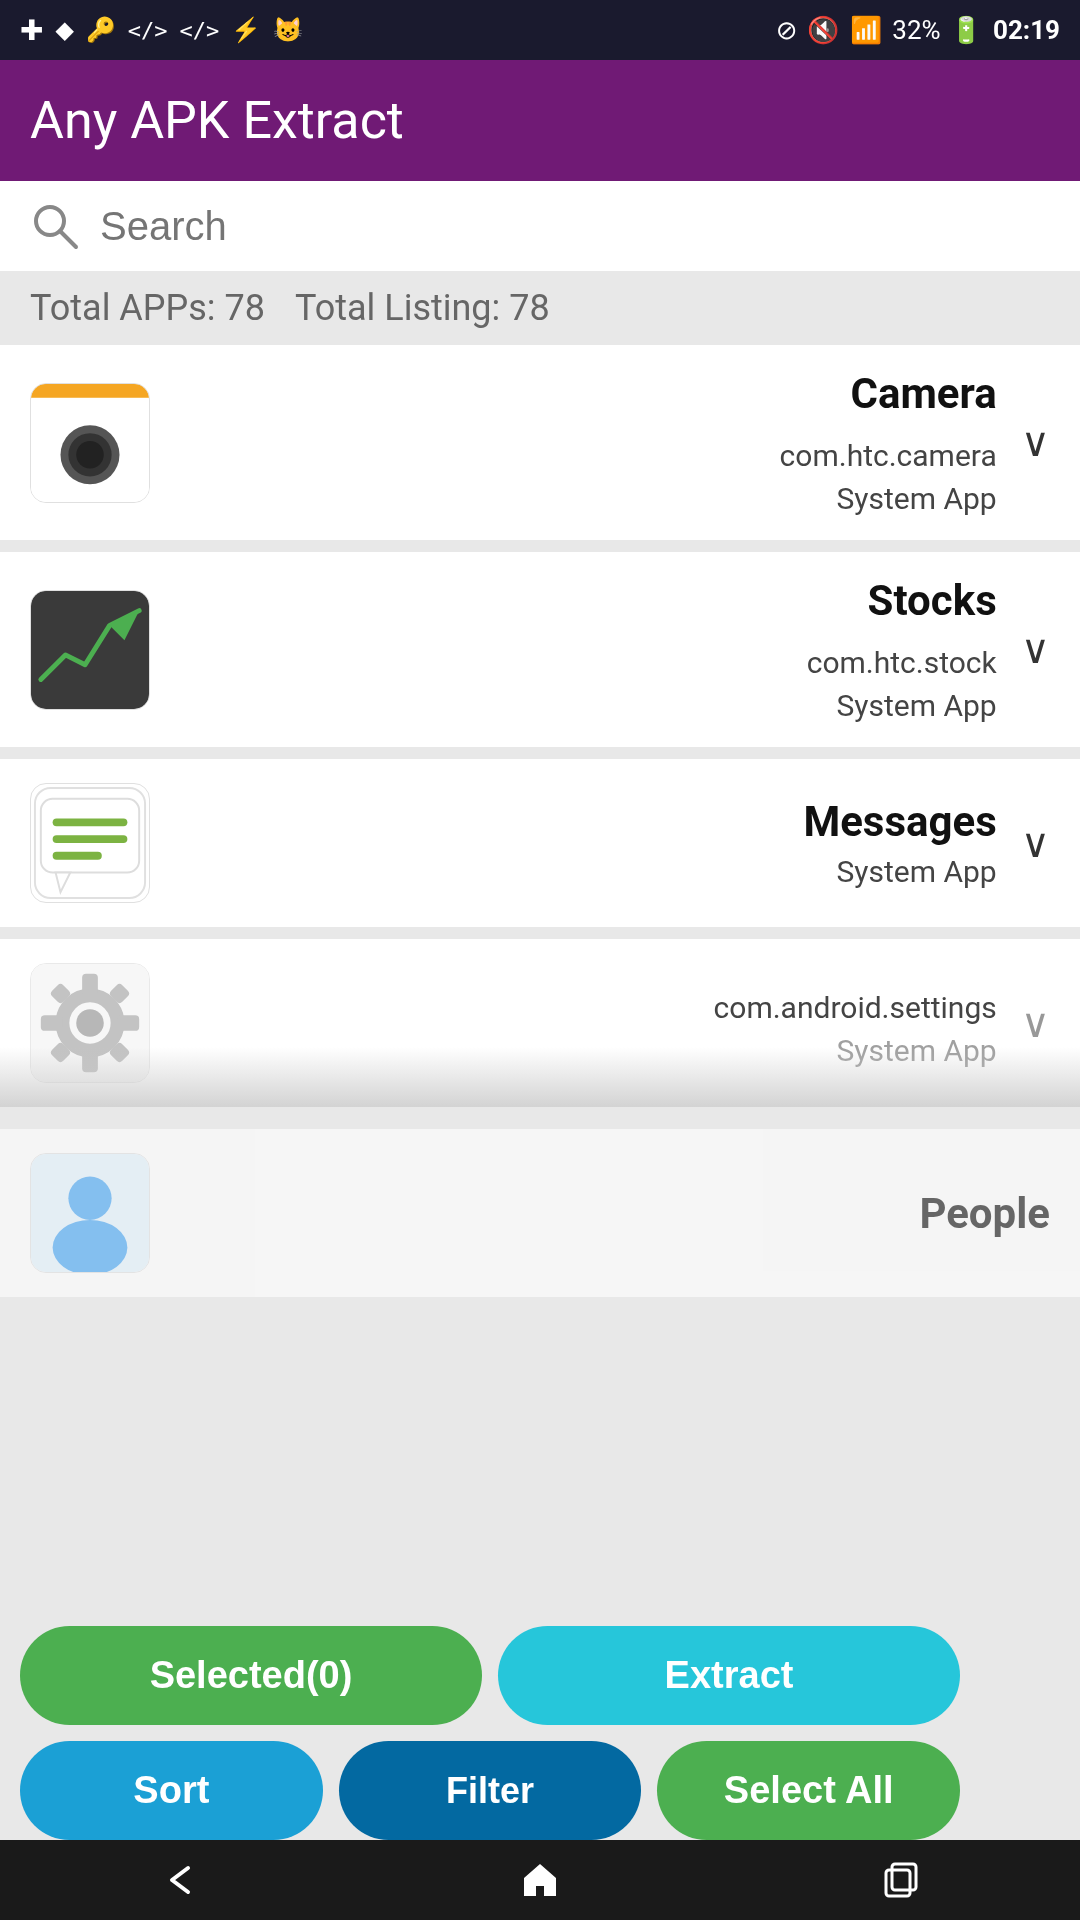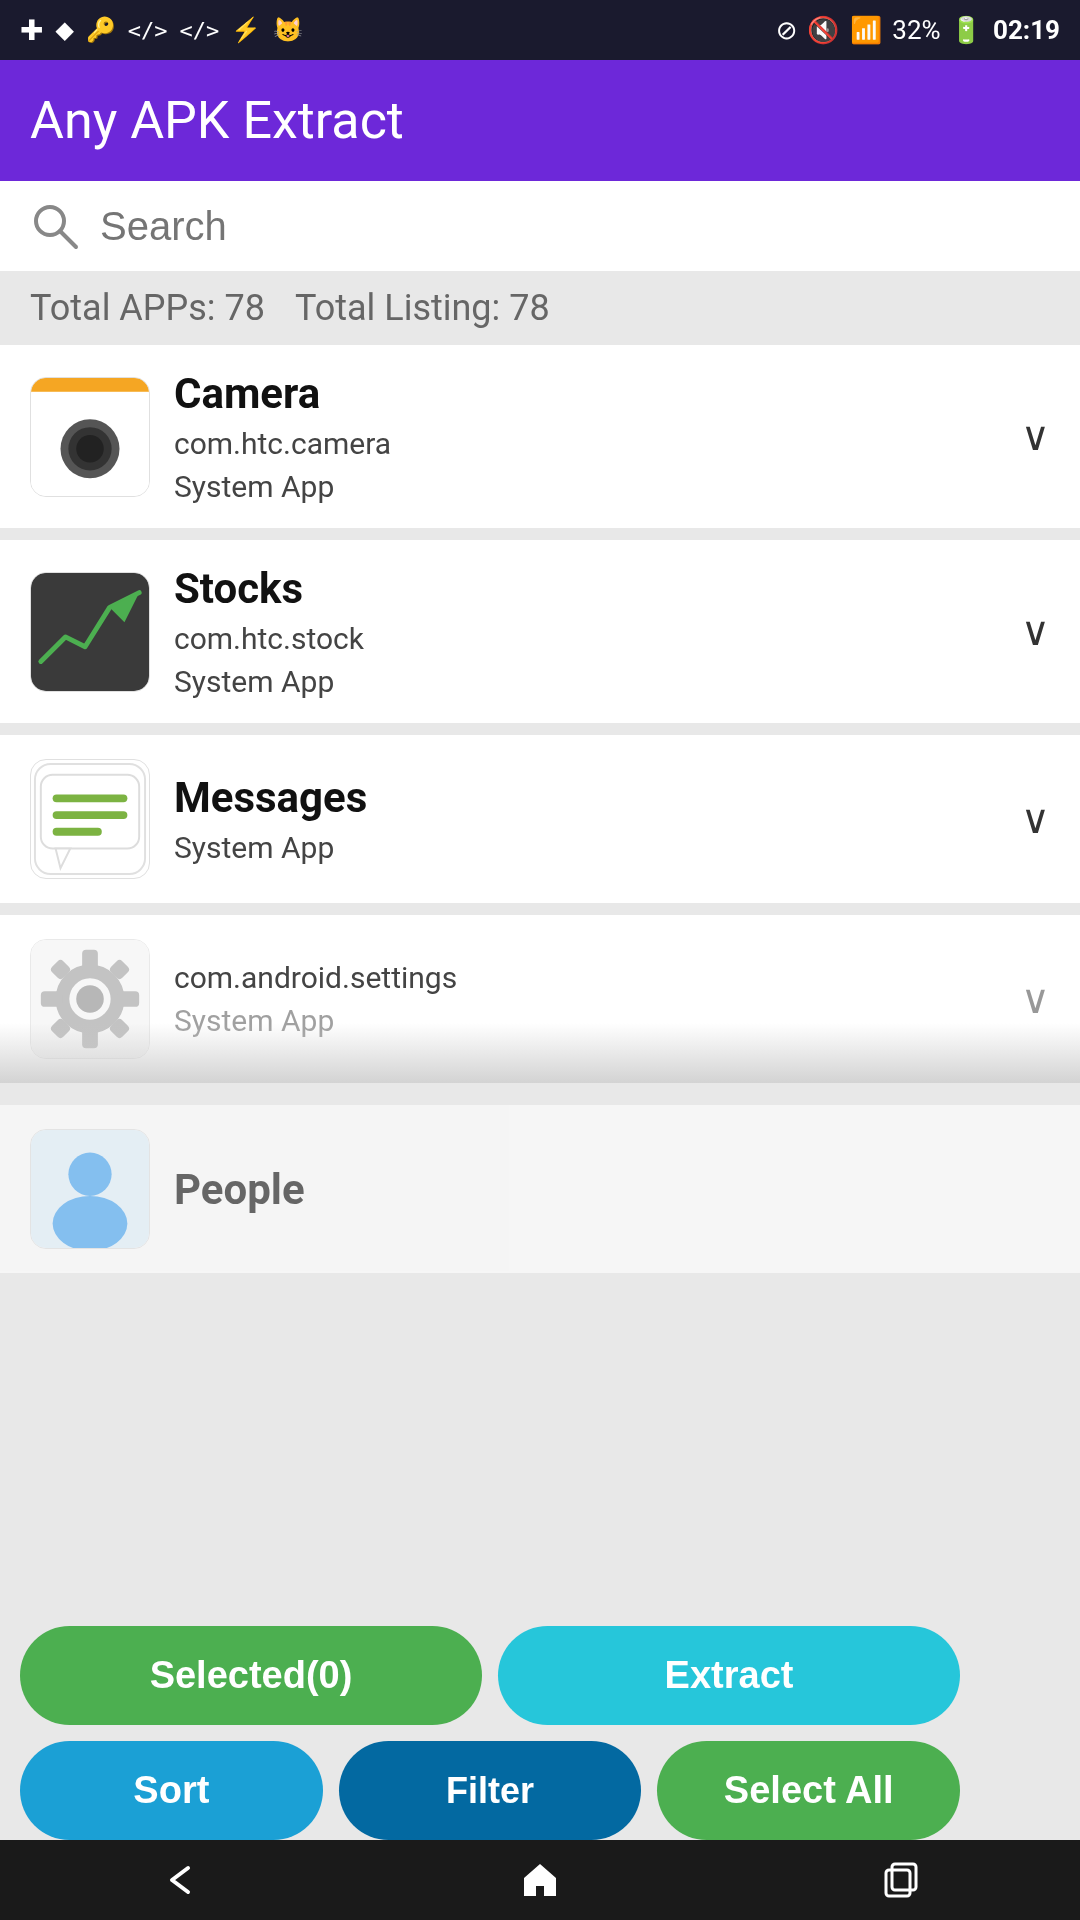--- a/index.html
+++ b/index.html
@@ -31,21 +31,21 @@
     }
     .status-bar-right {
       display: flex;
       align-items: center;
       gap: 10px;
       font-size: 26px;
     }
 
     
     .app-header {
-      background: #6d28d9;
+      background: #701a75;
       padding: 30px 30px 30px 30px;
       display: flex;
       align-items: center;
     }
     .app-title {
       color: white;
       font-size: 52px;
       font-weight: 400;
     }
 
@@ -114,20 +114,21 @@
       gap: 8px;
     }
     .app-name {
       font-size: 42px;
       font-weight: bold;
       color: #111;
     }
     .app-package {
       font-size: 30px;
       color: #444;
+      margin-top: 12px;
     }
     .app-type {
       font-size: 30px;
       color: #444;
     }
 
     .chevron-icon {
       color: #333;
       font-size: 40px;
     }
@@ -238,20 +239,21 @@
       align-items: center;
       justify-content: center;
       width: 80px;
       height: 60px;
     }
 
     .content-area {
       flex: 1;
       overflow: hidden;
       padding-bottom: 240px;
+      text-align: right;
     }
   </style>
 </head>
 <body>
 
 <div class="status-bar">
   <div class="status-bar-left">
     <span style="font-size:28px;">✚</span>
     <span style="font-size:24px;">◆</span>
     <span style="font-size:24px;">🔑</span>

